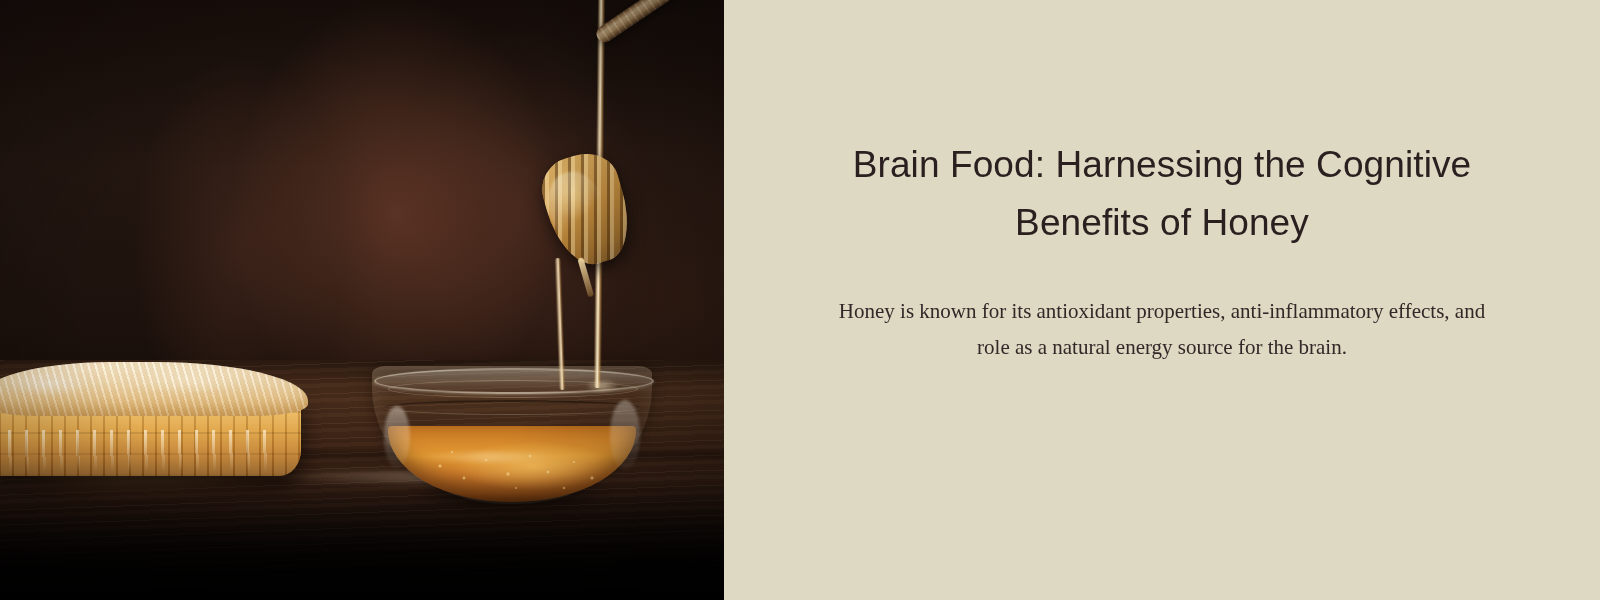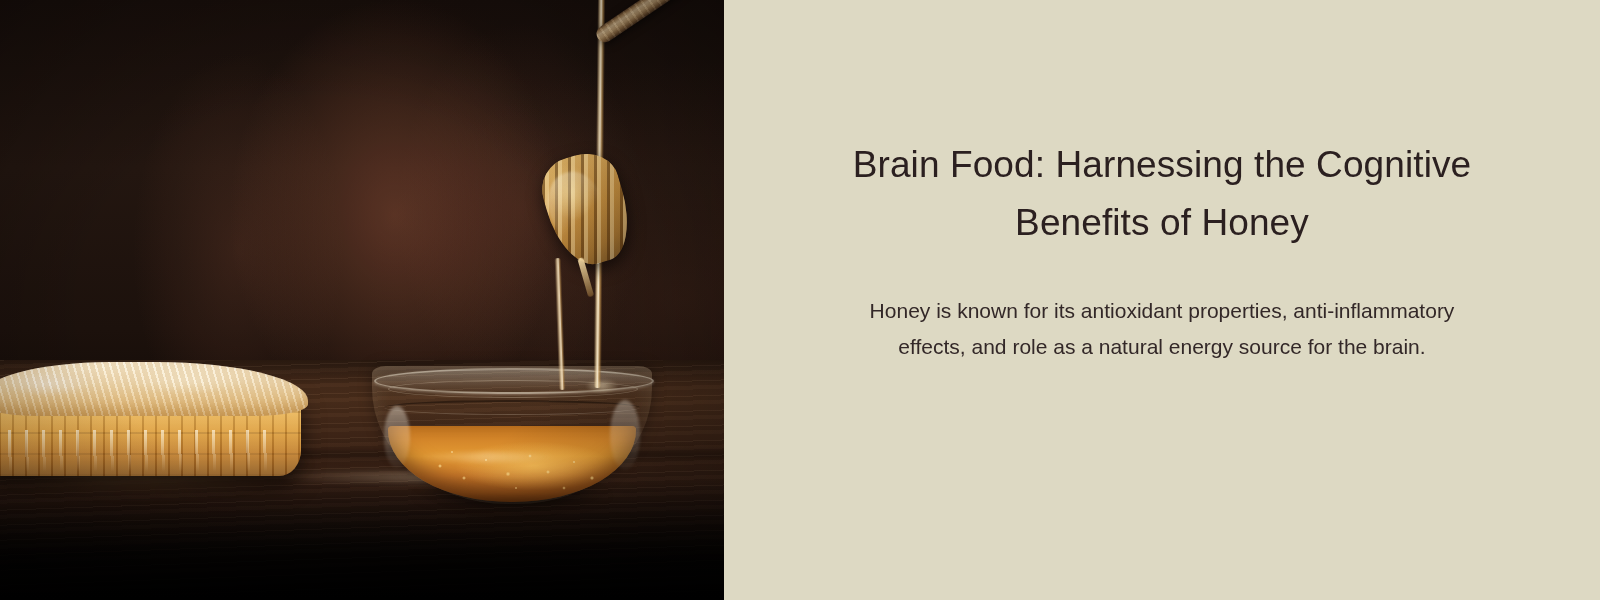--- a/index.html
+++ b/index.html
@@ -411,21 +411,21 @@
   }
   .subcopy {
     margin: 0;
     padding-top: 40px;
     font-size: 21px;
     line-height: 1.72;
     font-weight: 400;
     color: #332828;
     text-align: center;
     max-width: 650px;
-    font-family: Liberation Sans, sans-serif;
+    font-family: Liberation Serif, serif;
   }
 </style>
 </head>
 <body>
 
 <div class="banner">
 
   <div class="photo-pane">
 
     <div class="backdrop">

